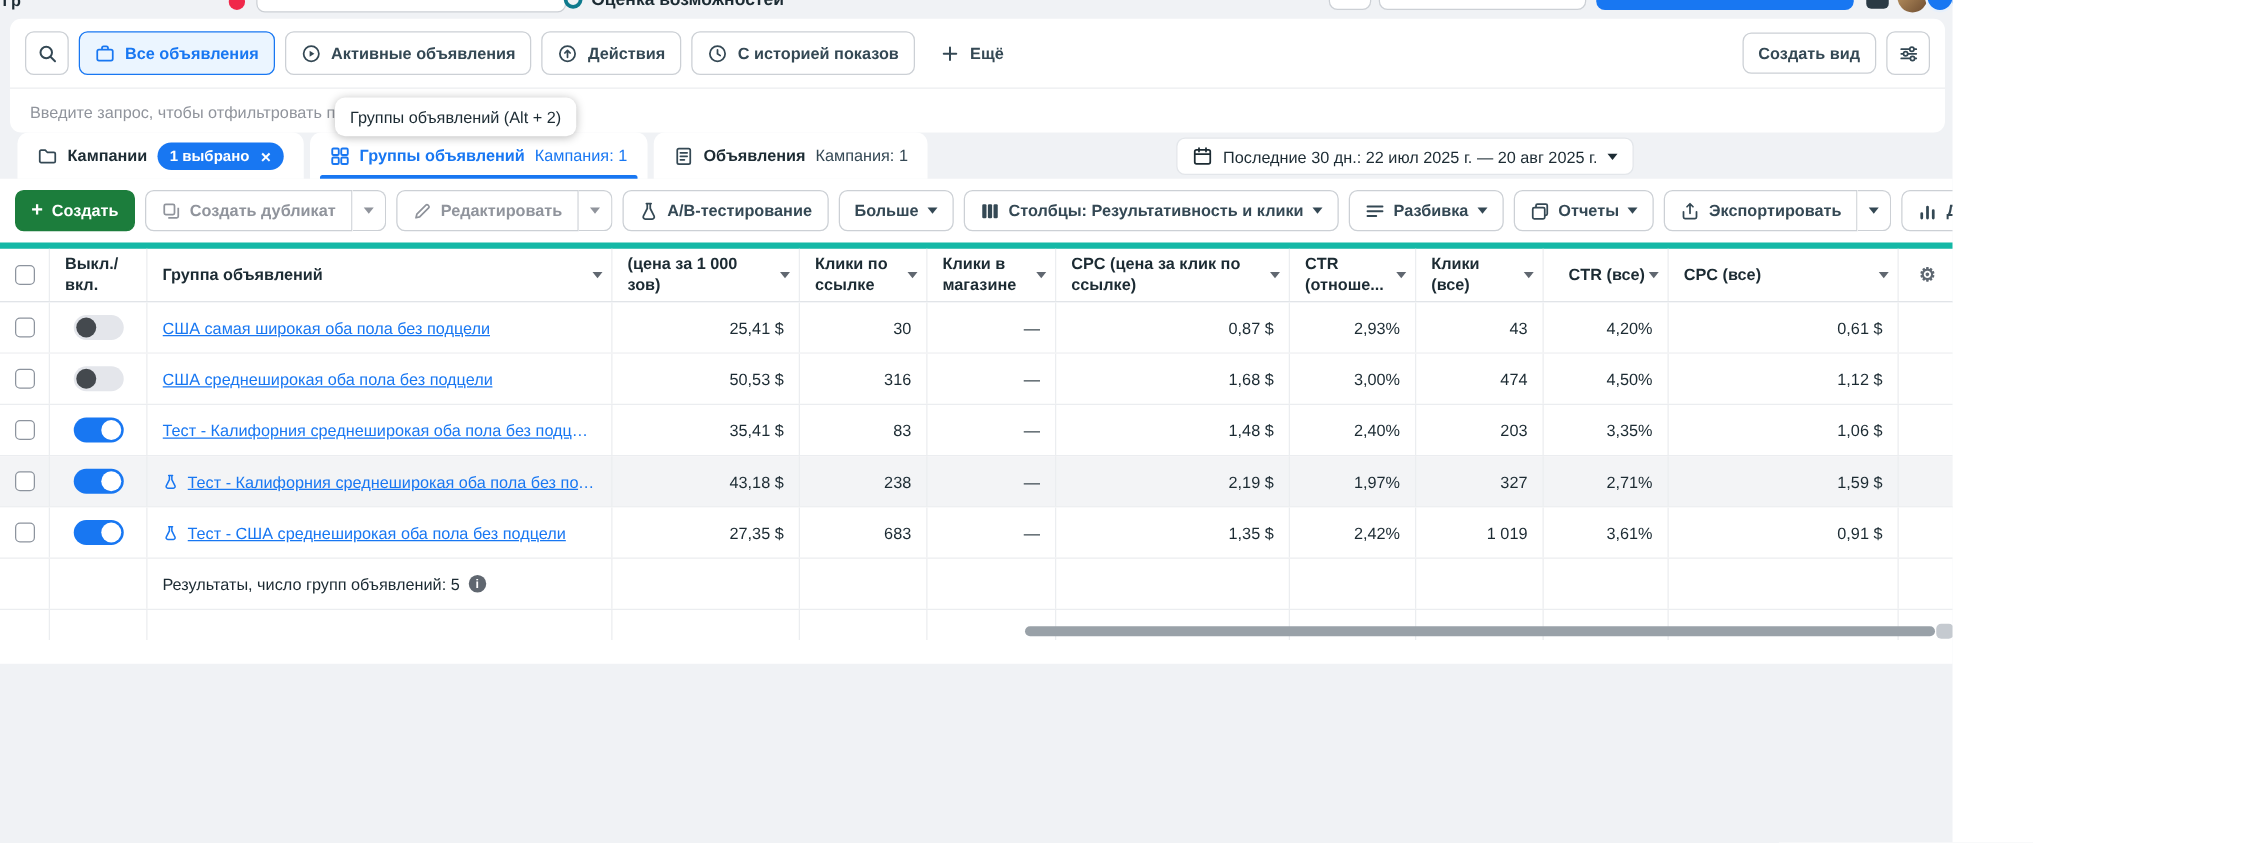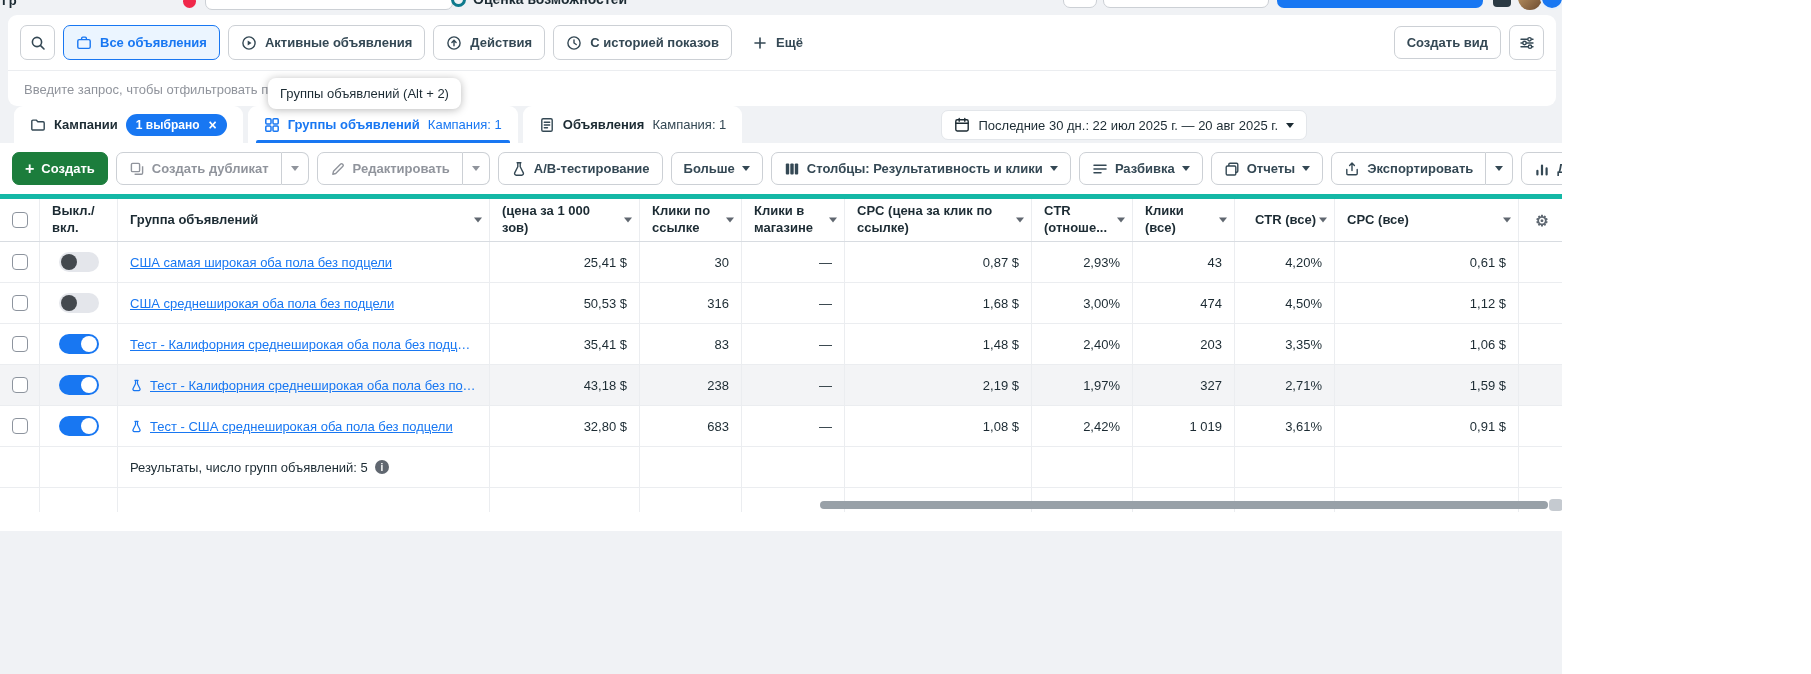--- a/index.html
+++ b/index.html
@@ -525,30 +525,30 @@
                 <span class="knob"></span>
               </span>
             </div>
             <div class="cell c2 namecell">
               <svg class="flask-sm" width="13" height="13" viewBox="0 0 16 16" fill="none" stroke="currentColor" stroke-width="1.5" stroke-linecap="round" stroke-linejoin="round">
                 <path d="M6.1 1.8h3.8M6.8 1.8v4L3.7 11.9c-.5 1 .3 2.3 1.5 2.3h5.6c1.2 0 2-1.2 1.5-2.3L9.2 5.8v-4"></path>
               </svg>
               <a class="link">Тест - США среднеширокая оба пола без подцели</a>
             </div>
             <div class="cell num c3">
-              <span>32,80 $</span>
+              <span>27,35 $</span>
             </div>
             <div class="cell num c4">
               <span>683</span>
             </div>
             <div class="cell num c5">
               <span>—</span>
             </div>
             <div class="cell num c6">
-              <span>1,08 $</span>
+              <span>1,35 $</span>
             </div>
             <div class="cell num c7">
               <span>2,42%</span>
             </div>
             <div class="cell num c8">
               <span>1 019</span>
             </div>
             <div class="cell num c9">
               <span>3,61%</span>
             </div>

